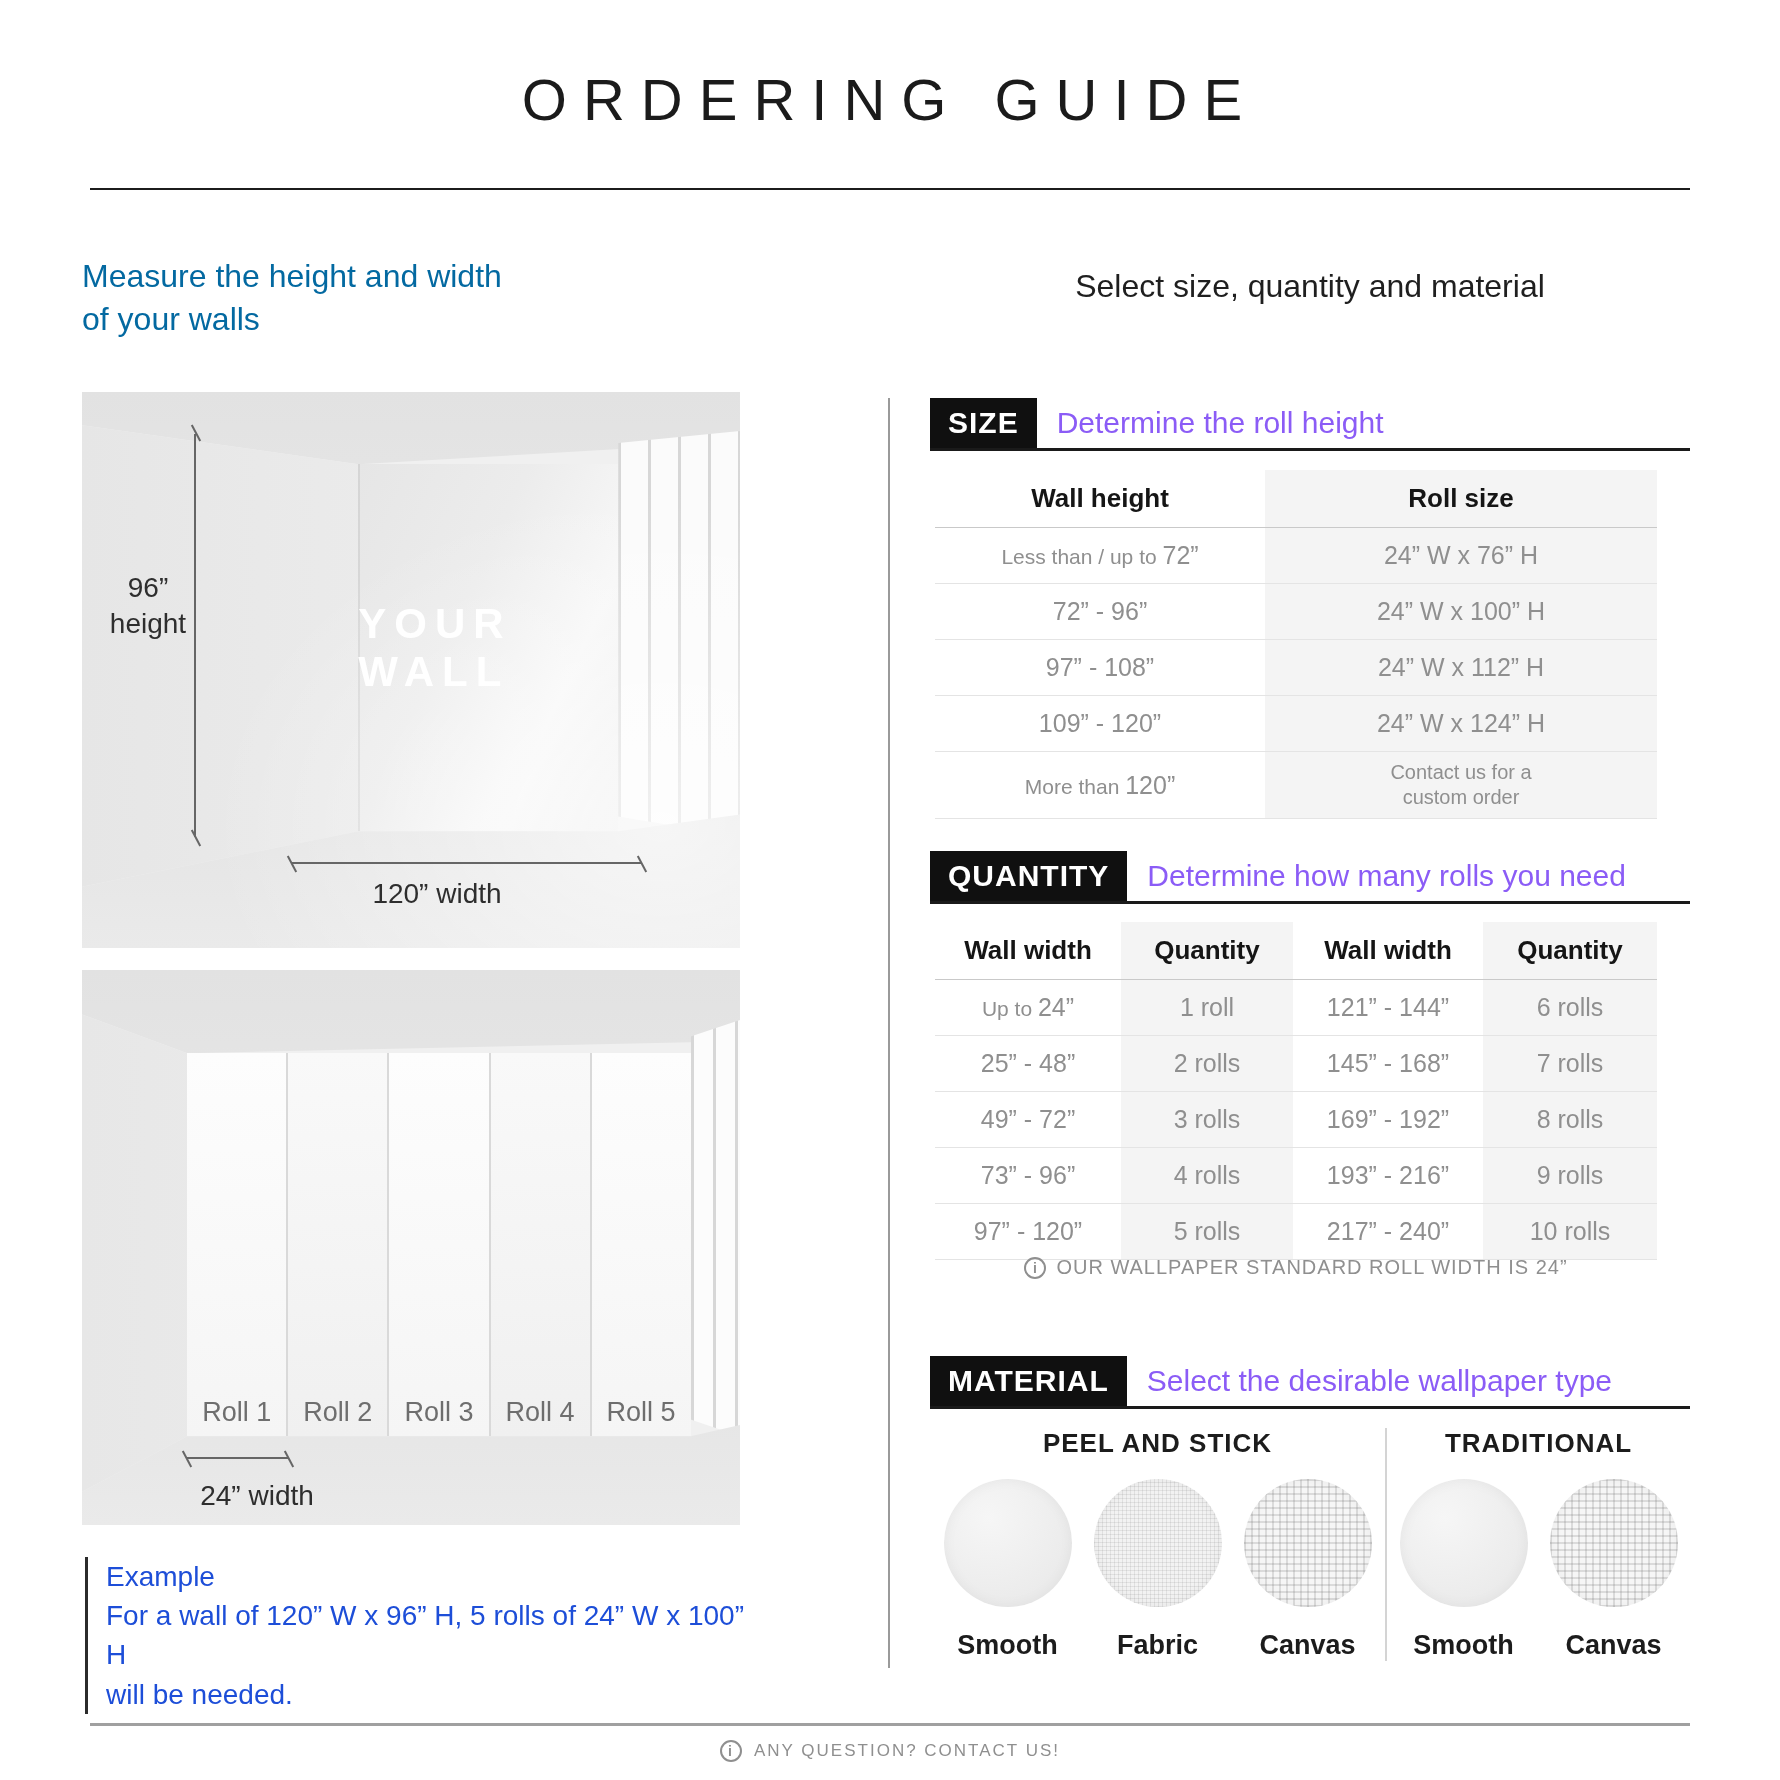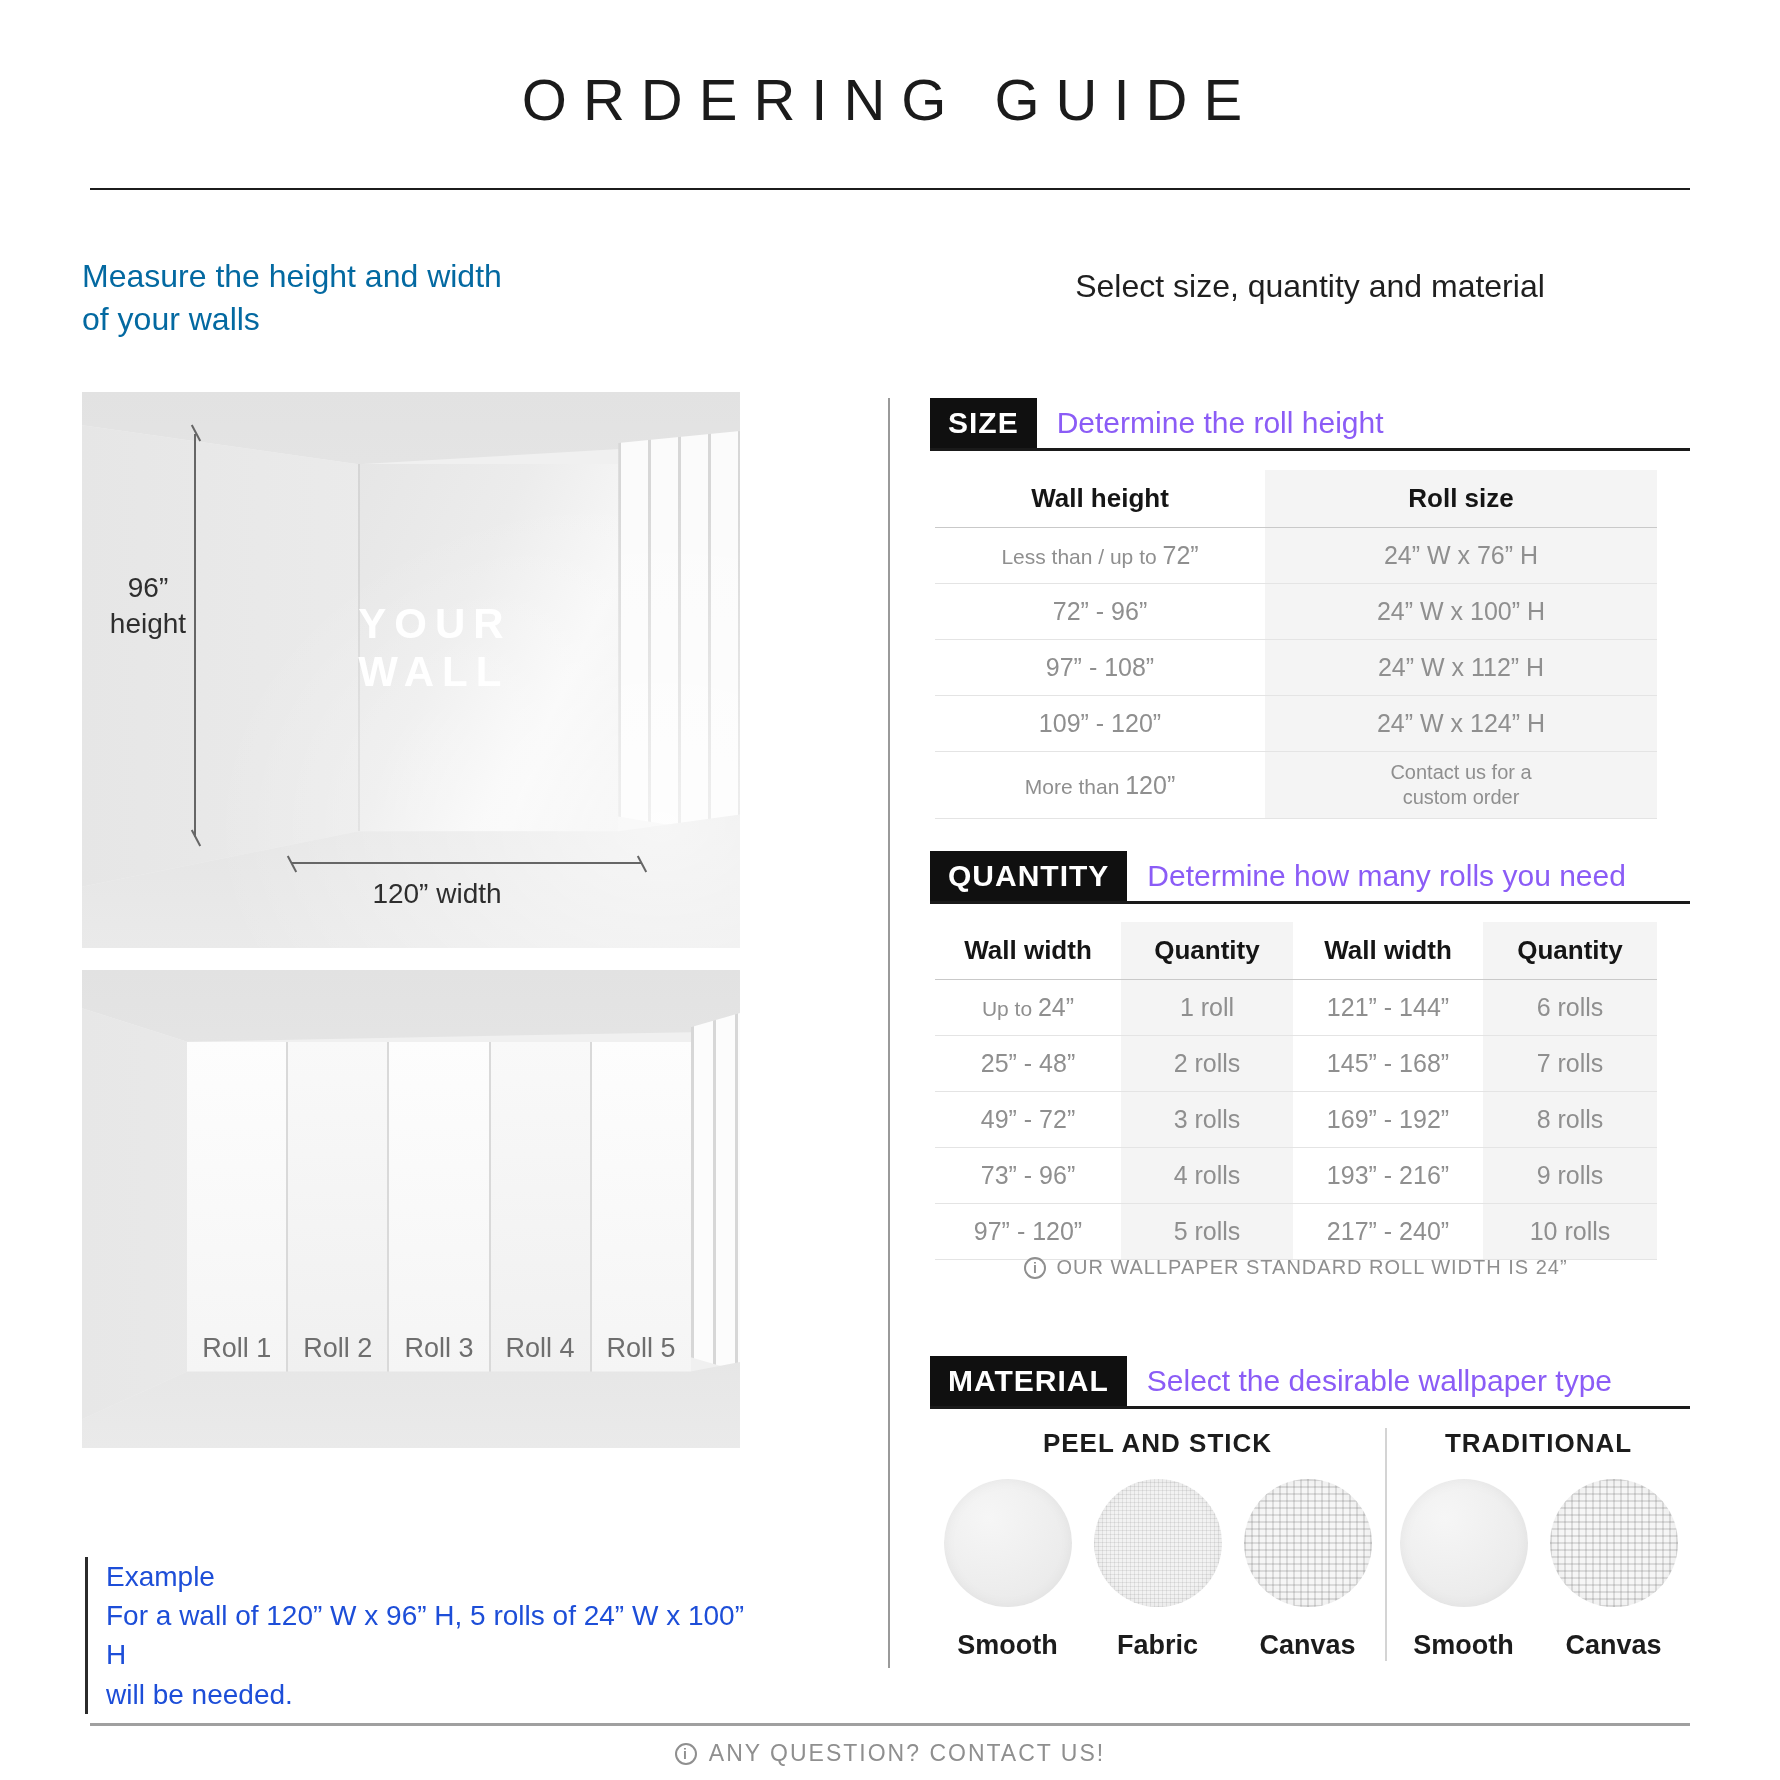--- a/index.html
+++ b/index.html
@@ -12,21 +12,21 @@
   .title-rule { position:absolute; top:188px; left:90px; width:1600px; border-top:2px solid #1c1c1c; }
 
   .col-divider { position:absolute; left:888px; top:398px; height:1270px; border-left:2px solid #9a9a9a; }
 
   
   .left-heading { position:absolute; top:255px; left:82px; width:660px; text-align:left;
                   font-size:32px; line-height:1.35; color:#0369a1; }
 
   .room { position:absolute; left:82px; width:658px; background:#f0f0f0; overflow:hidden; }
   #room1 { top:392px; height:556px; }
-  #room2 { top:970px; height:478px; }
+  #room2 { top:970px; height:555px; }
   .room .piece { position:absolute; inset:0; }
 
   
   .r1-ceiling { background:linear-gradient(180deg,#e2e2e2 0%,#f2f2f2 100%);
                 clip-path:polygon(0 0,100% 0,100% 9%,42% 13%,0 6%); }
   .r1-leftwall { background:linear-gradient(90deg,#e6e6e6,#f1f1f1);
                  clip-path:polygon(0 6%,42% 13%,42% 79%,0 89%); }
   .r1-wall { position:absolute; left:42%; top:13%; width:39.5%; height:66%;
              background:linear-gradient(115deg,#e6e6e6 0%,#ececec 40%,#f7f7f7 72%,#ededed 100%); }
   .r1-corner { position:absolute; left:42%; top:13%; height:66%; border-left:2px solid rgba(0,0,0,0.07); }
@@ -122,21 +122,21 @@
   .circle.fabric { background-color:#f2f2f2;
         background-image:repeating-linear-gradient(0deg, rgba(120,120,120,.14) 0 1px, transparent 1px 4px),
                          repeating-linear-gradient(90deg, rgba(120,120,120,.14) 0 1px, transparent 1px 4px); }
   .circle.canvas { background-color:#f6f6f6;
         background-image:repeating-linear-gradient(0deg, rgba(110,110,110,.20) 0 2px, transparent 2px 7px),
                          repeating-linear-gradient(90deg, rgba(110,110,110,.20) 0 2px, transparent 2px 7px); }
   .swatch-label { font-size:27px; font-weight:700; color:#1c1c1c; }
 
   
   .footer-rule { position:absolute; top:1723px; left:90px; width:1600px; border-top:3px solid #a0a0a0; }
-  .footer { position:absolute; top:1740px; left:0; width:100%; color:#8f8f8f; font-size:23px; letter-spacing:2px;
+  .footer { position:absolute; top:1740px; left:0; width:100%; color:#8f8f8f; font-size:17px; letter-spacing:2px;
             display:flex; justify-content:center; align-items:center; gap:12px; }
 </style>
 </head>
 <body>
 
 <div class="page">
 
   <div class="title">ORDERING GUIDE</div>
   <div class="title-rule"></div>
   <div class="col-divider"></div>

